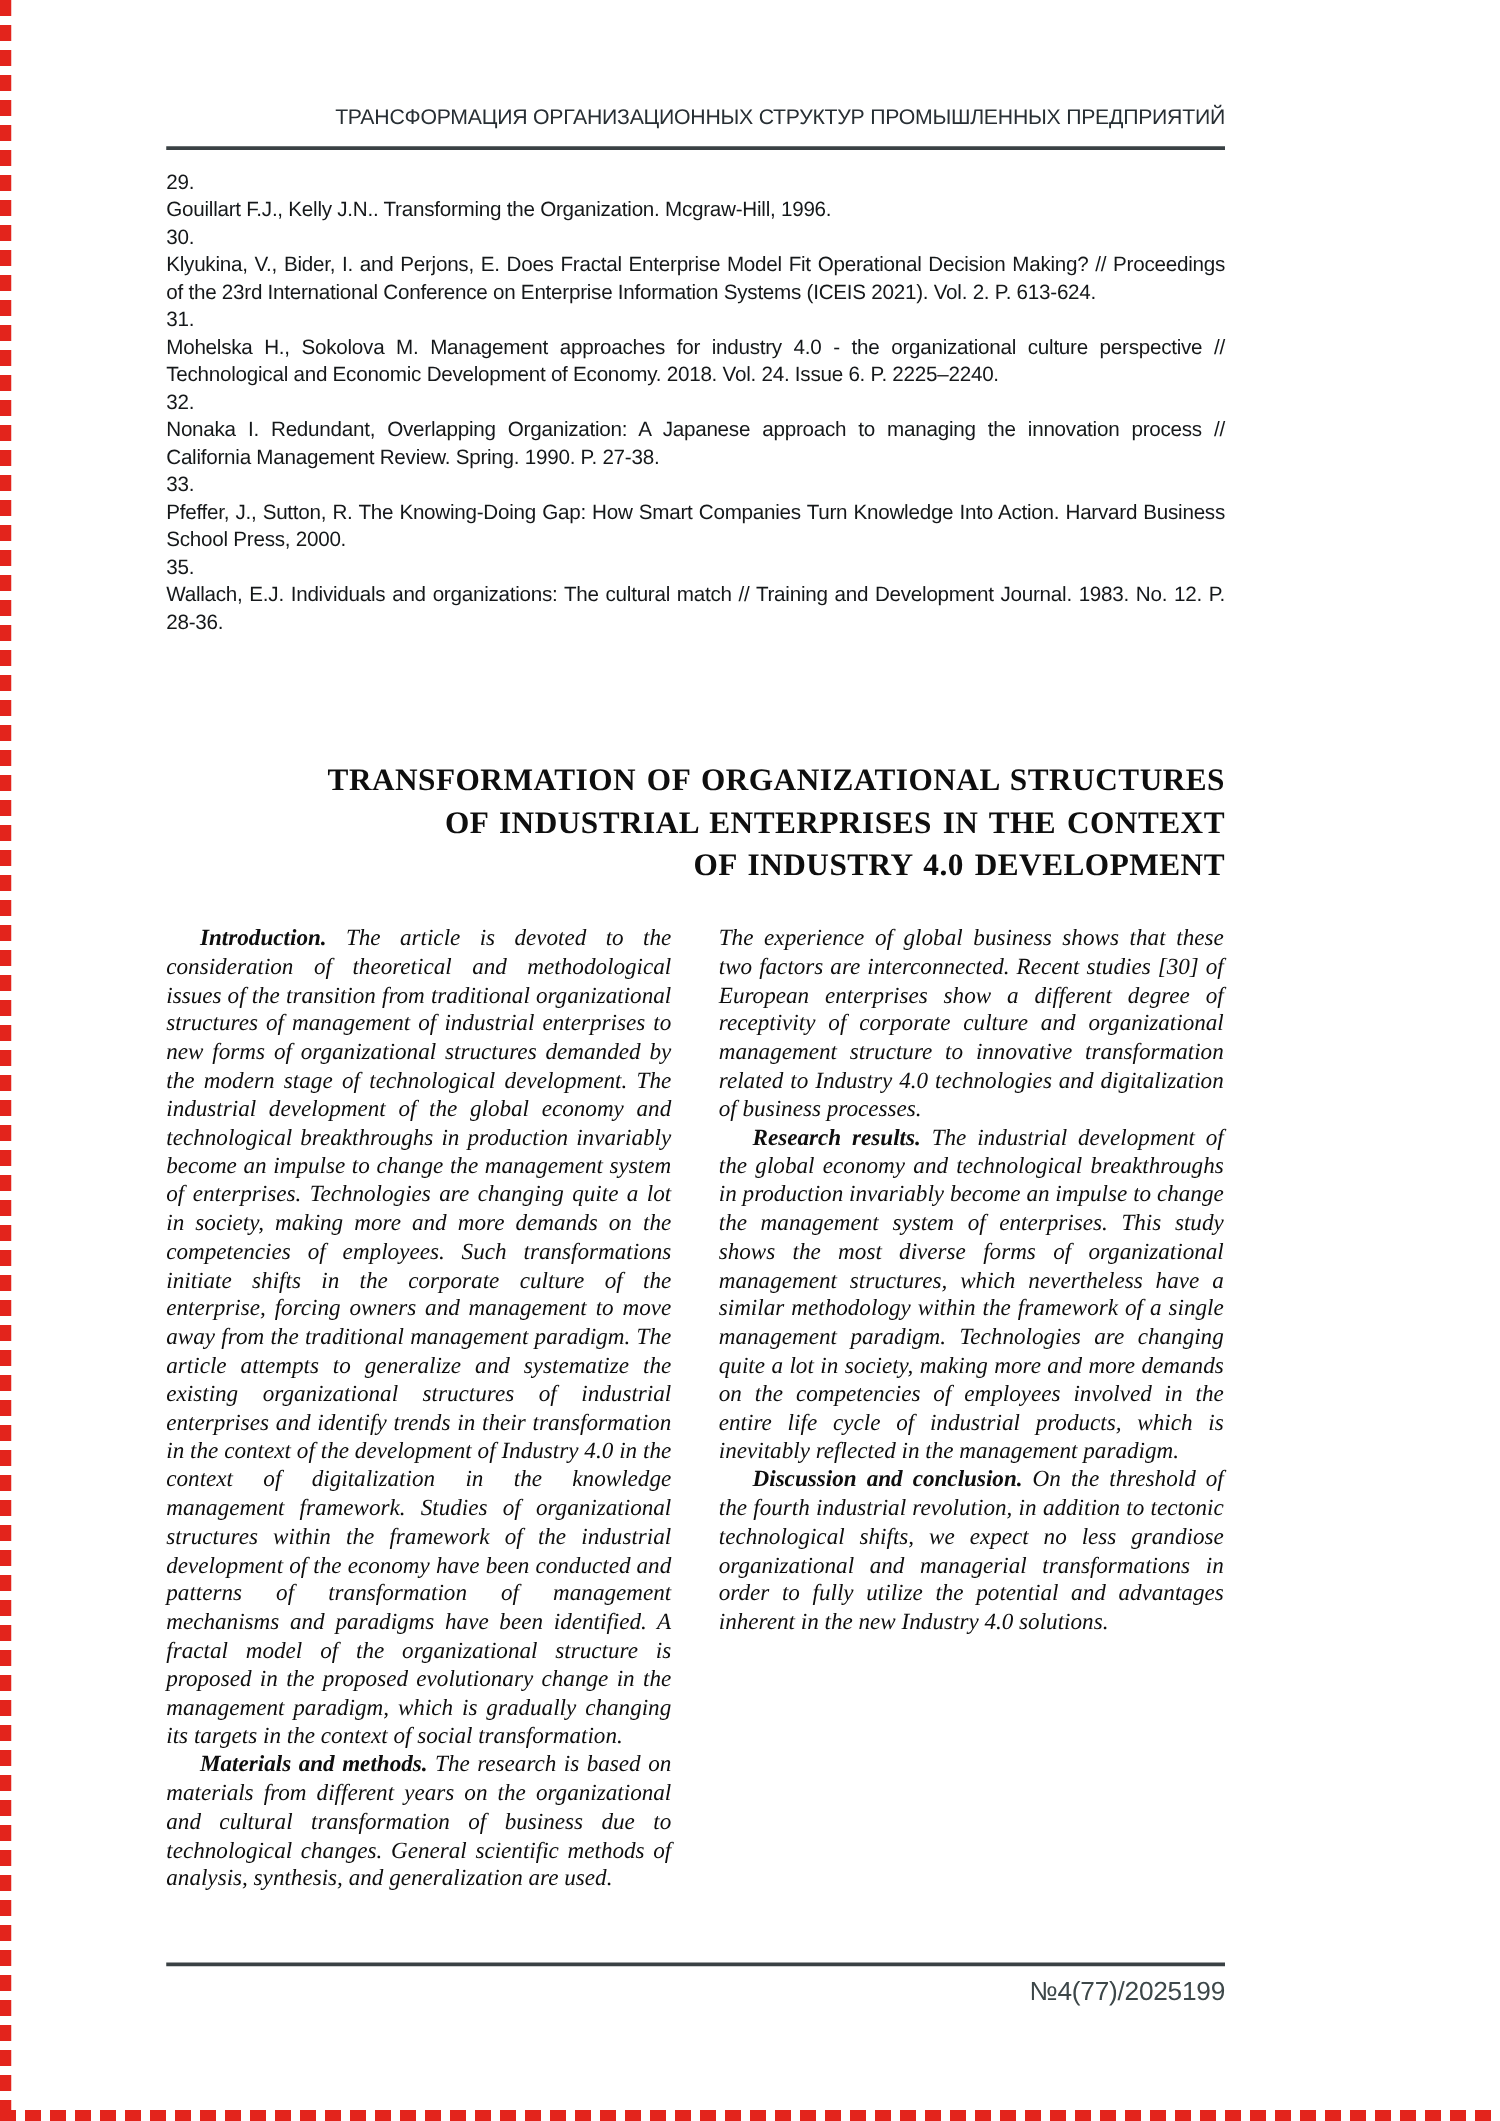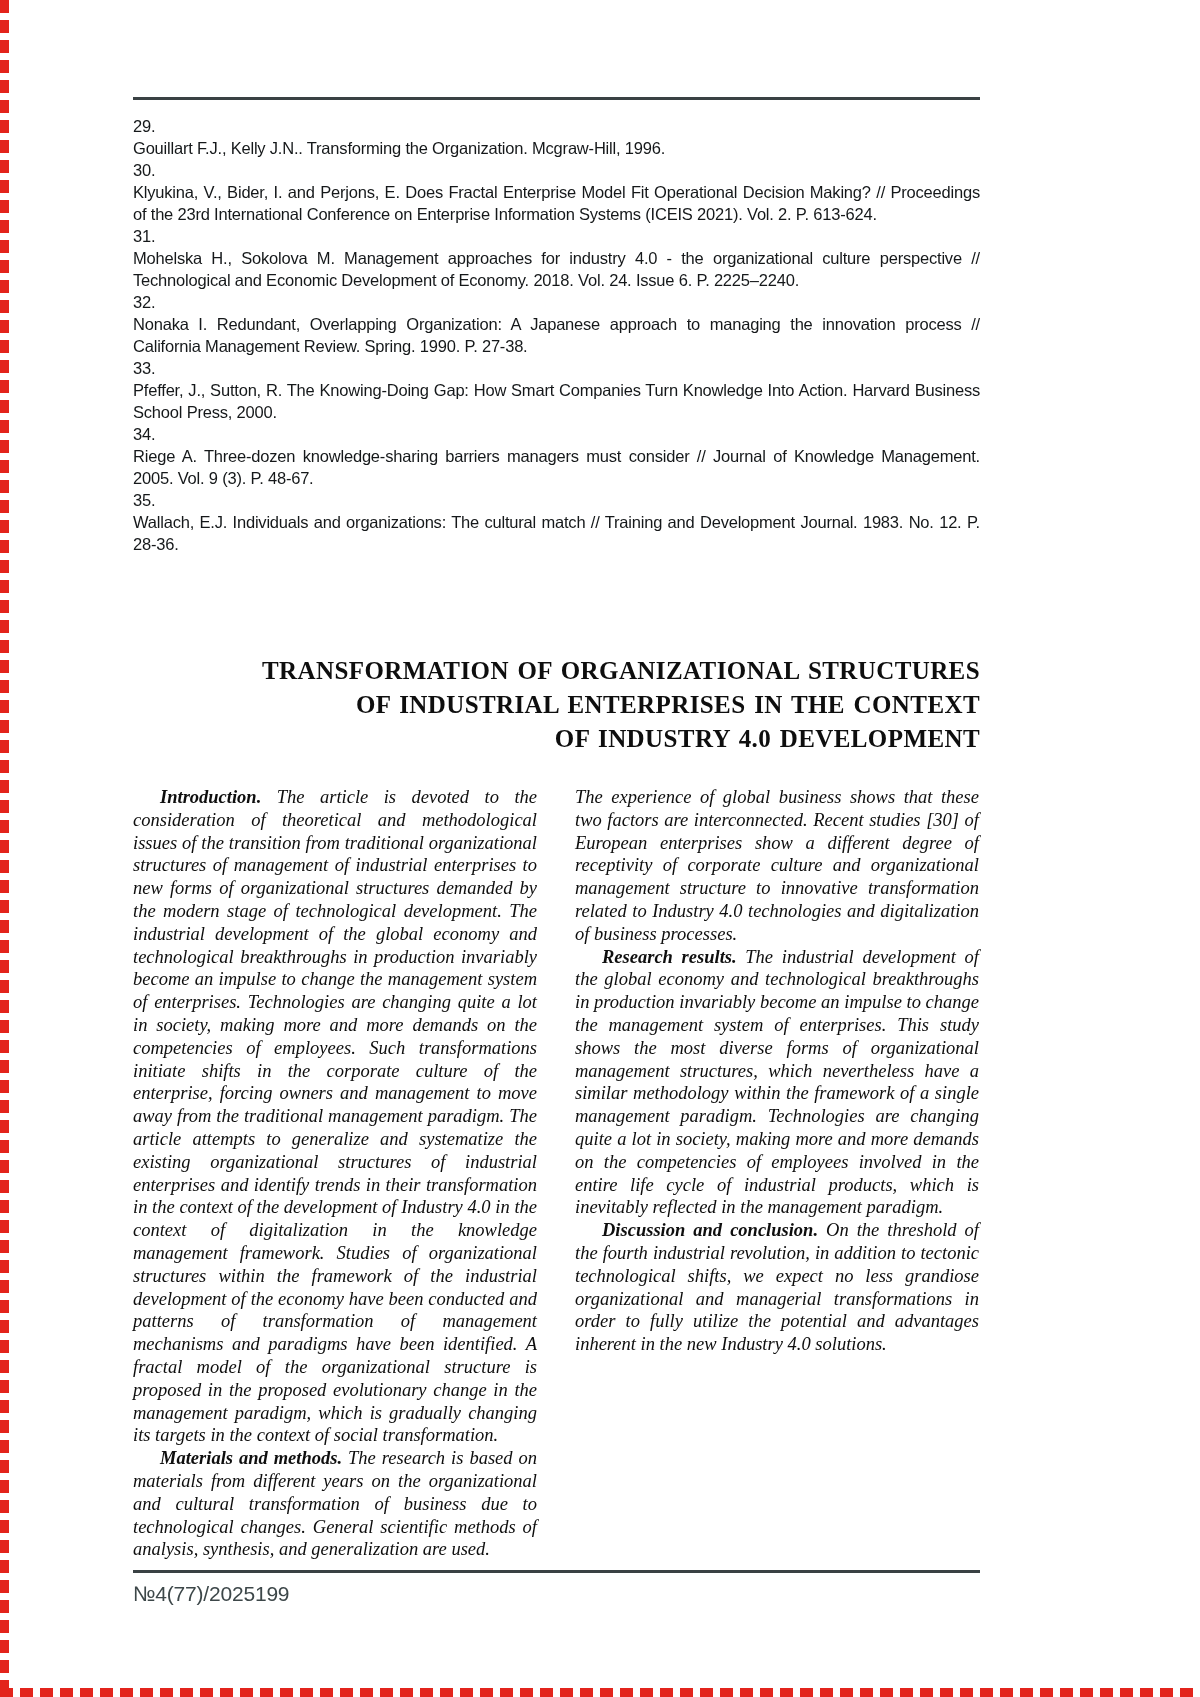--- a/index.html
+++ b/index.html
@@ -75,32 +75,33 @@
     line-height: 25.5px;
     white-space: pre-line;
     color: #141414;
   }
   .footer-rule {
     position: absolute; left: 133px; top: 1570px; width: 847px;
     border: 0; border-top: 3px solid #3a4144; margin: 0;
   }
   .page-footer {
     position: absolute; left: 133px; top: 1582px; width: 847px;
-    display: flex; justify-content: flex-start;
+    display: flex; justify-content: flex-end;
     font-size: 21px; letter-spacing: -0.2px;
     color: #3d4749;
   }
 </style>
 </head>
 <body style="--red: #e3241c;">
 
 <div class="red-strip-left"></div>
 <div class="red-strip-bottom"></div>
 
 <div class="content">
+  <div class="header-title">ТРАНСФОРМАЦИЯ ОРГАНИЗАЦИОННЫХ СТРУКТУР ПРОМЫШЛЕННЫХ ПРЕДПРИЯТИЙ</div>
   <hr class="header-rule">
 
   <div class="refs">
       <div class="ref">
         <span class="ref-num">29.</span>
         <span class="ref-text">Gouillart F.J., Kelly J.N.. Transforming the Organization. Mcgraw-Hill, 1996.</span>
       </div>
       <div class="ref">
         <span class="ref-num">30.</span>
         <span class="ref-text">Klyukina, V., Bider, I. and Perjons, E. Does Fractal Enterprise Model Fit Operational Decision Making? // Proceedings of the 23rd International Conference on Enterprise Information Systems (ICEIS 2021). Vol. 2. P. 613-624.</span>
@@ -109,24 +110,20 @@
         <span class="ref-num">31.</span>
         <span class="ref-text">Mohelska H., Sokolova M. Management approaches for industry 4.0 - the organizational culture perspective // Technological and Economic Development of Economy. 2018. Vol. 24. Issue 6. P. 2225–2240.</span>
       </div>
       <div class="ref">
         <span class="ref-num">32.</span>
         <span class="ref-text">Nonaka I. Redundant, Overlapping Organization: A Japanese approach to managing the innovation process // California Management Review. Spring. 1990. P. 27-38.</span>
       </div>
       <div class="ref">
         <span class="ref-num">33.</span>
         <span class="ref-text">Pfeffer, J., Sutton, R. The Knowing-Doing Gap: How Smart Companies Turn Knowledge Into Action. Harvard Business School Press, 2000.</span>
-      </div>
-      <div class="ref">
-        <span class="ref-num">34.</span>
-        <span class="ref-text">Riege A. Three-dozen knowledge-sharing barriers managers must consider // Journal of Knowledge Management. 2005. Vol. 9 (3). P. 48-67.</span>
       </div>
       <div class="ref">
         <span class="ref-num">35.</span>
         <span class="ref-text">Wallach, E.J. Individuals and organizations: The cultural match // Training and Development Journal. 1983. No. 12. P. 28-36.</span>
       </div>
     </div>
 
   <h1 class="article-title" style="margin-bottom:0;text-align:right;">TRANSFORMATION OF ORGANIZATIONAL STRUCTURES
 OF INDUSTRIAL ENTERPRISES IN THE CONTEXT
 OF INDUSTRY 4.0 DEVELOPMENT</h1>

